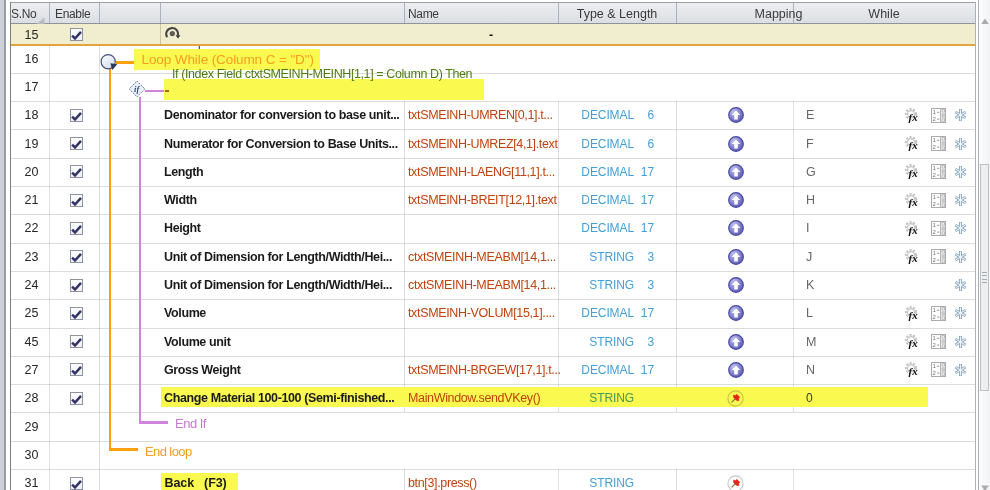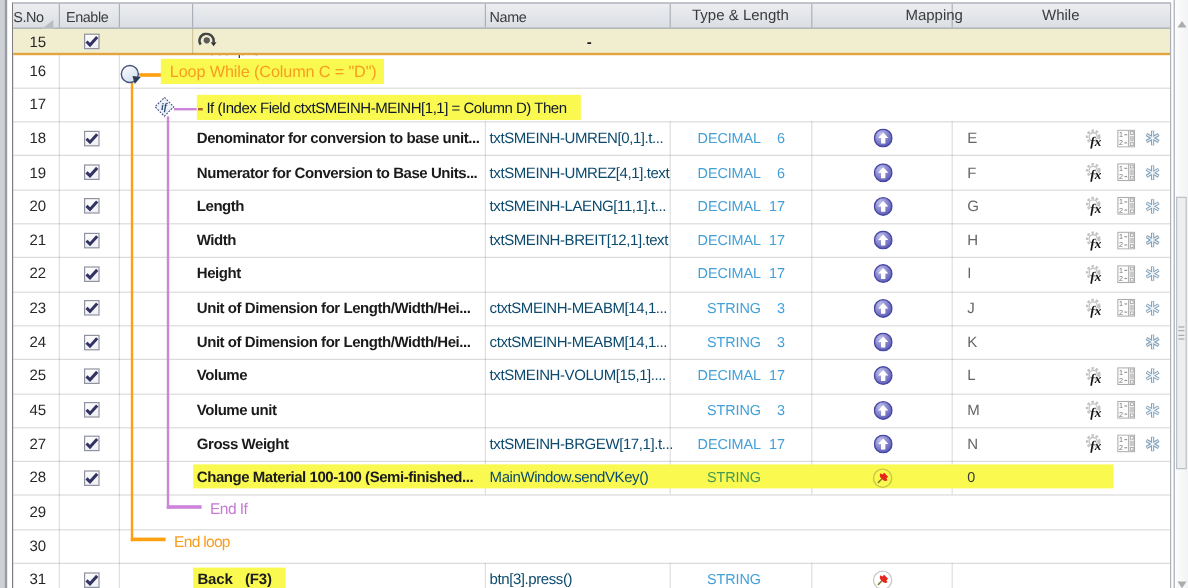--- a/index.html
+++ b/index.html
@@ -2,21 +2,21 @@
 <html><head><meta charset="utf-8">
 <style>
 html,body{margin:0;padding:0;}
 body{width:990px;height:490px;overflow:hidden;background:#fff;font-family:"Liberation Sans",sans-serif;}
 #c{position:relative;width:990px;height:490px;background:#fff;overflow:hidden;}
 #c div{position:absolute;}
 .t{height:16px;line-height:16px;font-size:12px;white-space:pre;}
 .num{width:30px;text-align:right;color:#262626;font-size:12.5px;}
 .hdr{color:#3b3b3b;letter-spacing:-0.35px;}
 .desc{font-weight:bold;color:#1b1b1b;font-size:12.5px;letter-spacing:-0.38px;}
-.name{color:#0c4a6e;font-size:12.5px;letter-spacing:-0.35px;}
+.name{color:#c2410c;font-size:12.5px;letter-spacing:-0.35px;}
 .typ{letter-spacing:-0.1px;}
 .val{color:#666;font-size:12.5px;}
 </style></head><body>
 <div id="c">
 
 <div style="left:0;top:0;width:5px;height:490px;background:#cdd0d4;"></div>
 <div style="left:4px;top:0;width:1.5px;height:490px;background:#989da4;"></div>
 <div style="left:9.6px;top:2px;width:1px;height:488px;background:#7e7e7e;"></div>
 <div style="left:975px;top:2px;width:1px;height:488px;background:#aeb2b6;"></div>
 <div style="left:10.6px;top:2px;width:964.4px;height:22px;background:linear-gradient(#eceef1,#dbdee3);border-top:1px solid #9aa0a8;border-bottom:1px solid #8d939d;box-sizing:border-box;"></div>
@@ -77,21 +77,21 @@
 <div style="left:115.5px;top:61.4px;width:23px;height:2.8px;background:#ffa011;"></div>
 <div style="left:138.8px;top:96.5px;width:2.2px;height:327.5px;background:#cd84da;"></div>
 <div style="left:138.8px;top:421.2px;width:29.5px;height:2.8px;background:#cd84da;"></div>
 <div style="left:144.8px;top:89.6px;width:19.7px;height:2.5px;background:#cd84da;"></div>
 <div style="left:134.2px;top:49px;width:186px;height:21px;background:#f9f94f;"></div>
 <div style="left:164.2px;top:79.2px;width:320px;height:21px;background:#f9f94f;"></div>
 <div style="left:160.5px;top:386.6px;width:767.5px;height:20.6px;background:#f9f94f;"></div>
 <div style="left:160.5px;top:472.6px;width:77.5px;height:17.4px;background:#f9f94f;"></div>
 <div style="left:164.8px;top:90px;width:4.4px;height:2.2px;background:#a8652a;"></div>
 <div class="t" style="left:141.5px;top:52.20px;color:#f99d1e;font-size:13.5px;letter-spacing:-0.1px;">Loop While (Column C = "D")</div>
-<div class="t" style="left:172.0px;top:82px;color:#0f172a;font-size:12.5px;letter-spacing:-0.4px;">If (Index Field ctxtSMEINH-MEINH[1,1] = Column D) Then</div>
+<div class="t" style="left:172.0px;top:66px;color:#4d7c0f;font-size:12.5px;letter-spacing:-0.4px;">If (Index Field ctxtSMEINH-MEINH[1,1] = Column D) Then</div>
 <div class="t" style="left:175.0px;top:415.60px;color:#c67bd3;font-size:13px;letter-spacing:-0.5px;">End If</div>
 <div class="t" style="left:145.0px;top:444.20px;color:#f99d1e;font-size:13px;letter-spacing:-0.6px;">End loop</div>
 <div style="left:99.5px;top:53px;"><svg width="18" height="18" viewBox="0 0 18 18">
 <defs>
           <linearGradient id="gLP" x1="0" y1="0" x2="0.7" y2="1">
 <stop offset="0%" stop-color="#ffffff"></stop>
             <stop offset="100%" stop-color="#d3deee"></stop>
 </linearGradient>
         </defs>
 <circle cx="8.2" cy="8.7" r="7.1" fill="url(#gLP)" stroke="#49547c" stroke-width="1.2"></circle>

